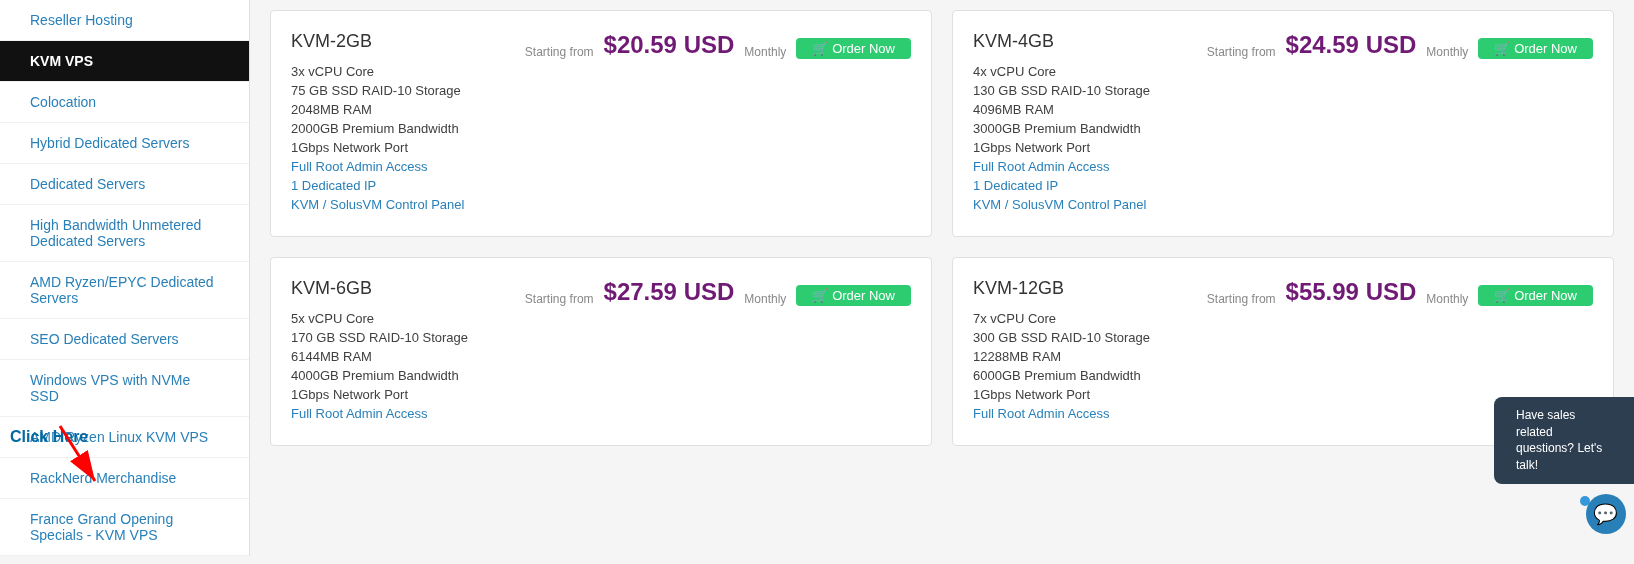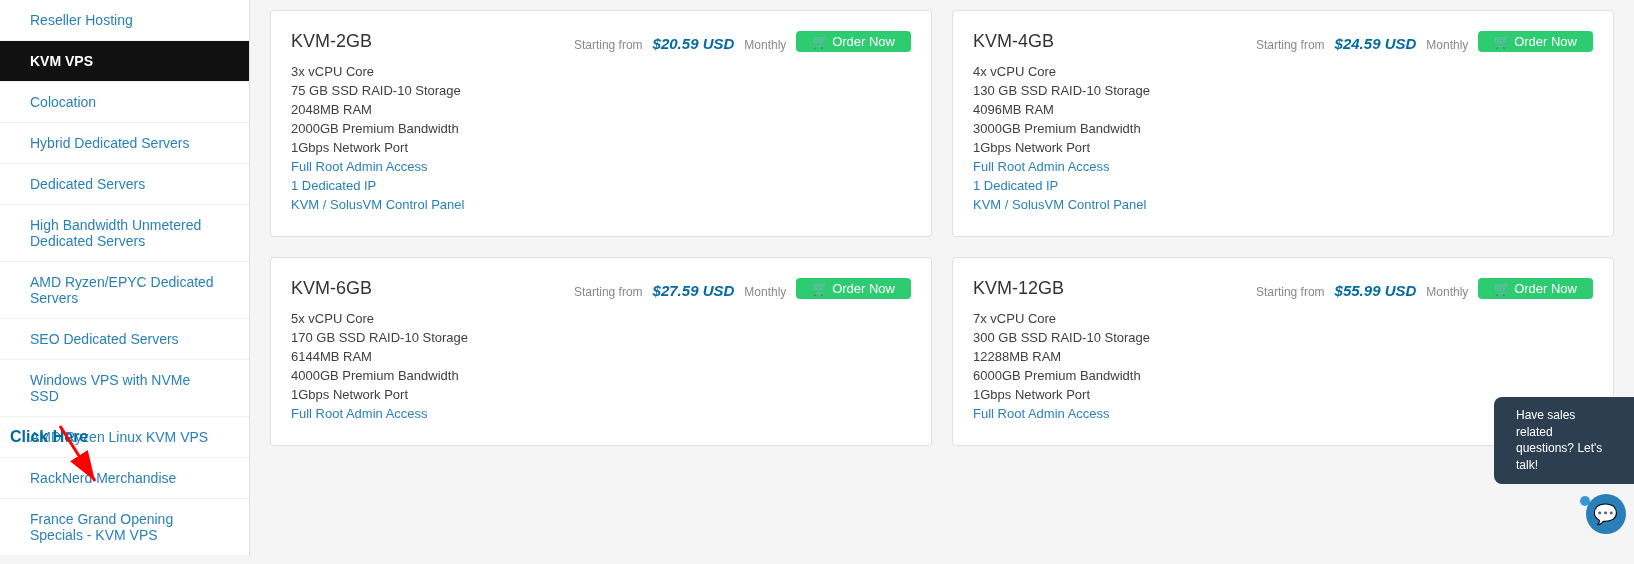--- a/index.html
+++ b/index.html
@@ -91,24 +91,23 @@
       align-items: flex-end;
       gap: 10px;
     }
 
     .product-pricing .starting-from {
       font-size: 12px;
       color: #888;
     }
 
     .product-pricing .price {
-      font-size: 15px;
+      font-size: 24px;
       font-weight: bold;
-      color: #0369a1;
-      font-style: italic;
+      color: #701a75;
     }
 
     .product-pricing .monthly {
       font-size: 12px;
       color: #888;
       margin-top: -8px;
     }
 
     .order-btn {
       background: #2ecc71;

